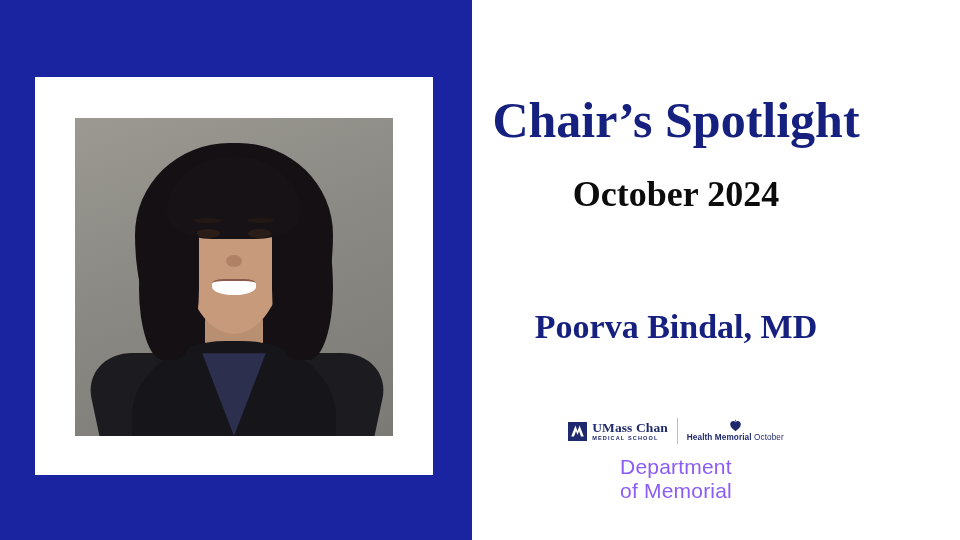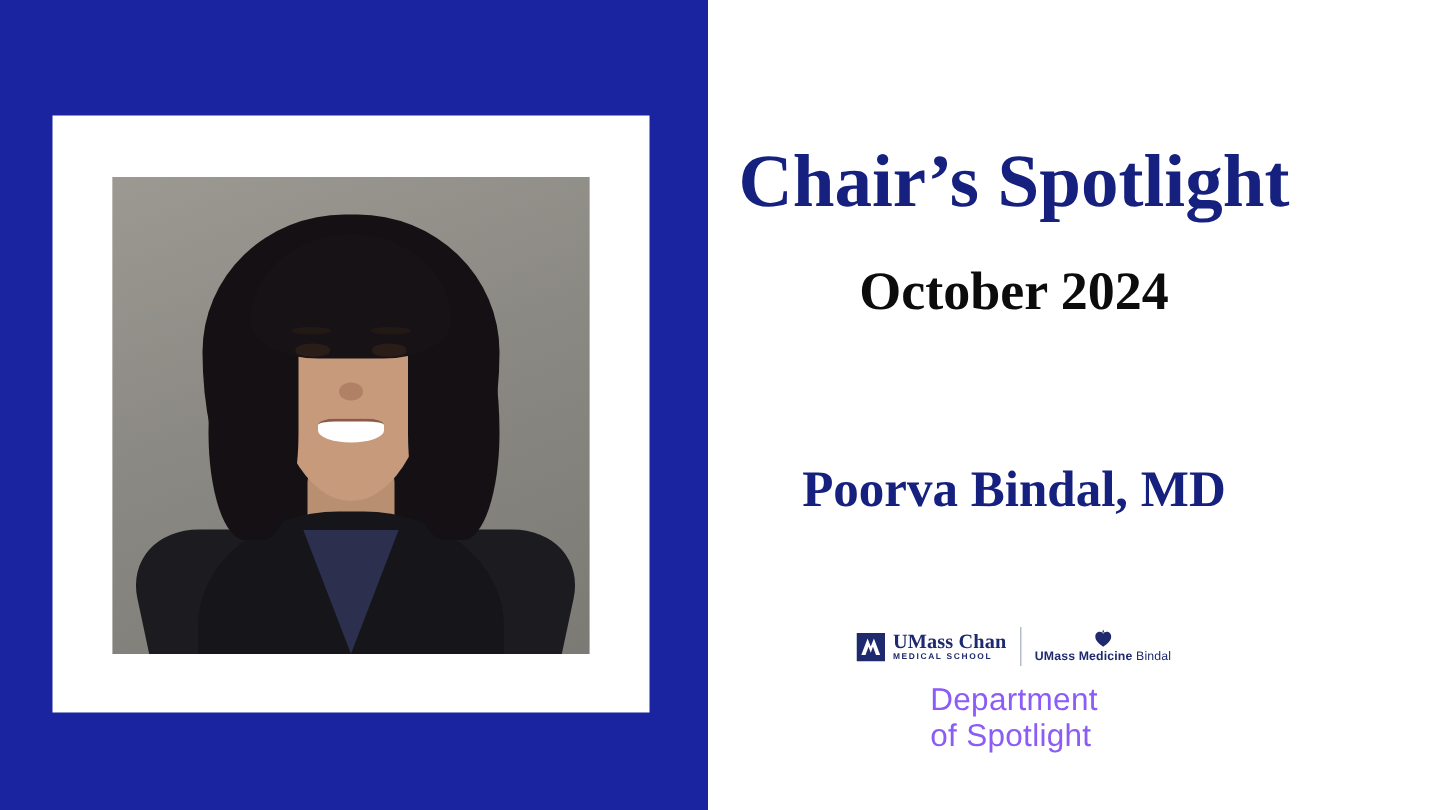--- a/index.html
+++ b/index.html
@@ -370,26 +370,26 @@
         <div class="divider"></div>
 
         <div class="memorial">
           <div class="mem-mark">
             <svg width="13" height="13" viewBox="0 0 13 13">
               <path d="M6.5 12.2 C3.6 9.9 1.2 8.2 1.2 5.3 C1.2 3.4 2.6 2.1 4.2 2.1 C5.2 2.1 6.1 2.7 6.5 3.5 C6.9 2.7 7.8 2.1 8.8 2.1 C10.4 2.1 11.8 3.4 11.8 5.3 C11.8 8.2 9.4 9.9 6.5 12.2 Z" fill="#1f2a6e"></path>
               <path d="M6.5 0.6 L7.2 2.6 L5.8 2.6 Z" fill="#1f2a6e"></path>
             </svg>
           </div>
           <div class="mem-text">
-            <b>UMass Medicine</b><span> Bindal</span>
+            <b>Health Memorial</b><span> October</span>
           </div>
         </div>
 
       </div>
 
       <div class="dept">
         <div>Department</div>
-        <div>of Spotlight</div>
+        <div>of Memorial</div>
       </div>
     </div>
 
   </div>
 </div>
 
 </body></html>

